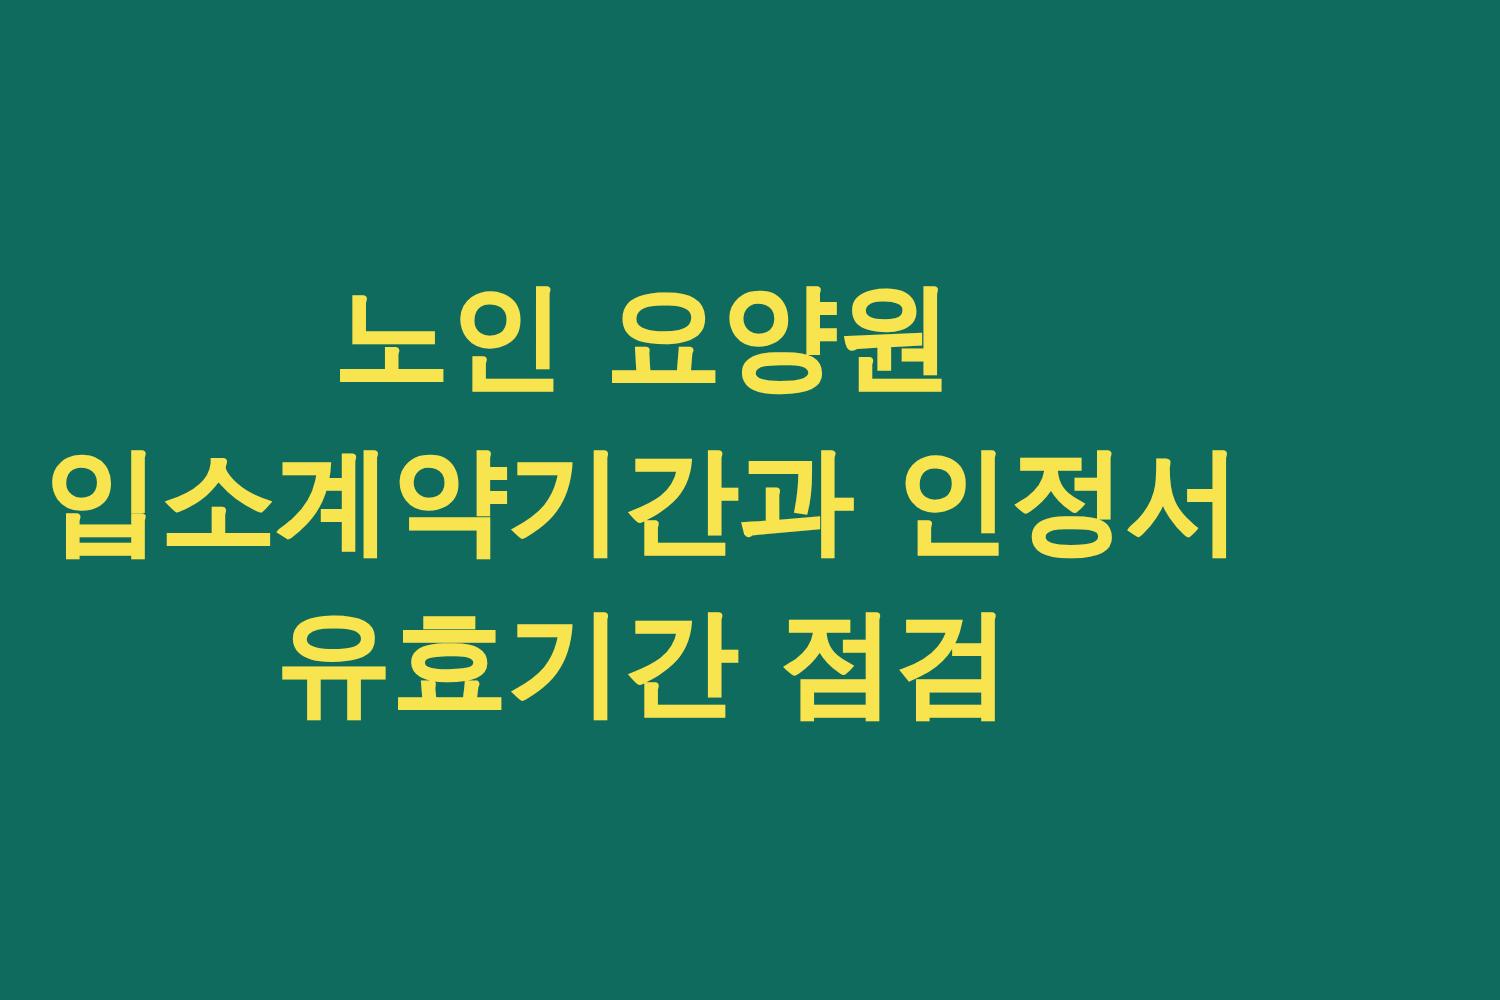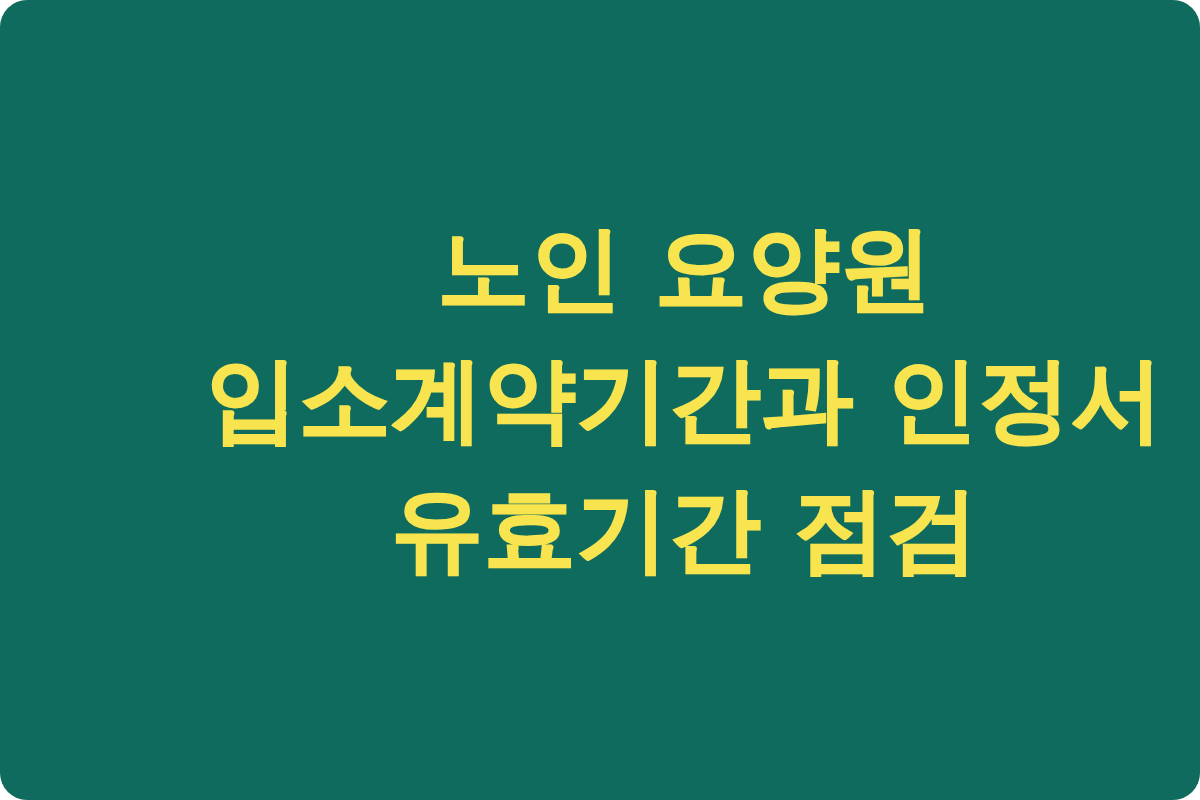--- a/index.html
+++ b/index.html
@@ -15,23 +15,22 @@
     font-family: "DejaVu Sans", "Liberation Sans", sans-serif;
   }
 
   #title-card {
     position: relative;
     box-sizing: border-box;
     width: 1200px;
     height: 800px;
     display: flex;
     align-items: center;
-    justify-content: flex-end;
+    justify-content: flex-start;
     background: #0E6B5E;
-    border-radius: 27px;
   }
 
   #title-text-block {
     box-sizing: border-box;
     width: 1030px;
     margin: 0;
     padding: 0;
     text-align: center;
     color: #F8E44F;
     font-family: "DejaVu Sans", "Liberation Sans", sans-serif;

